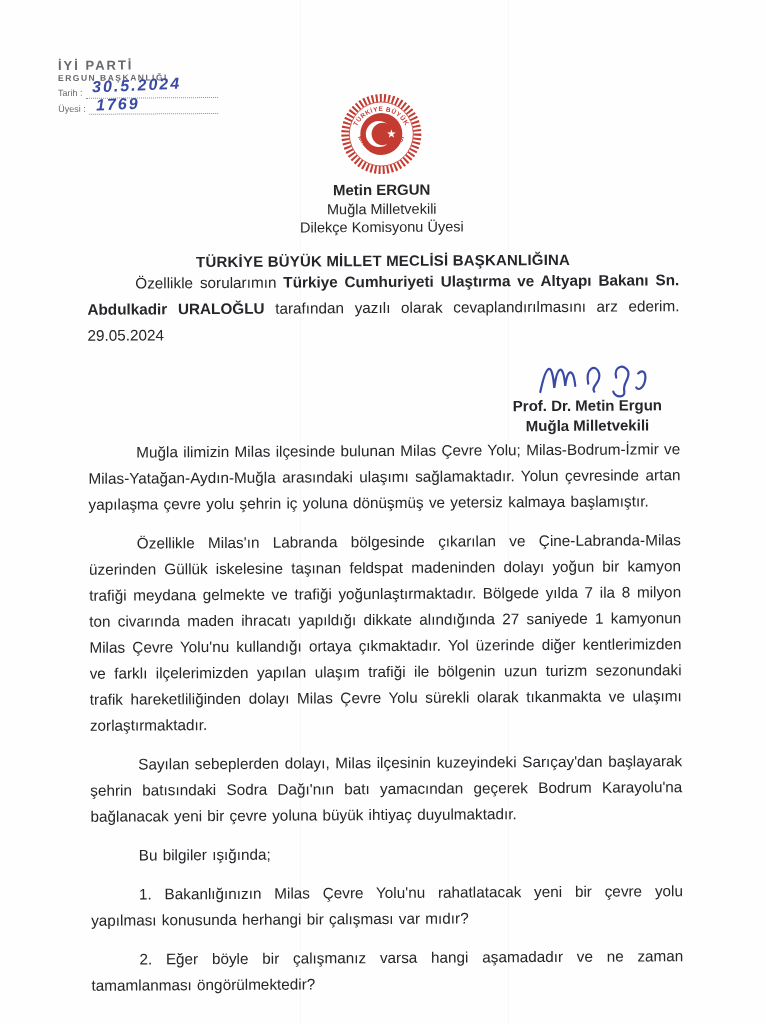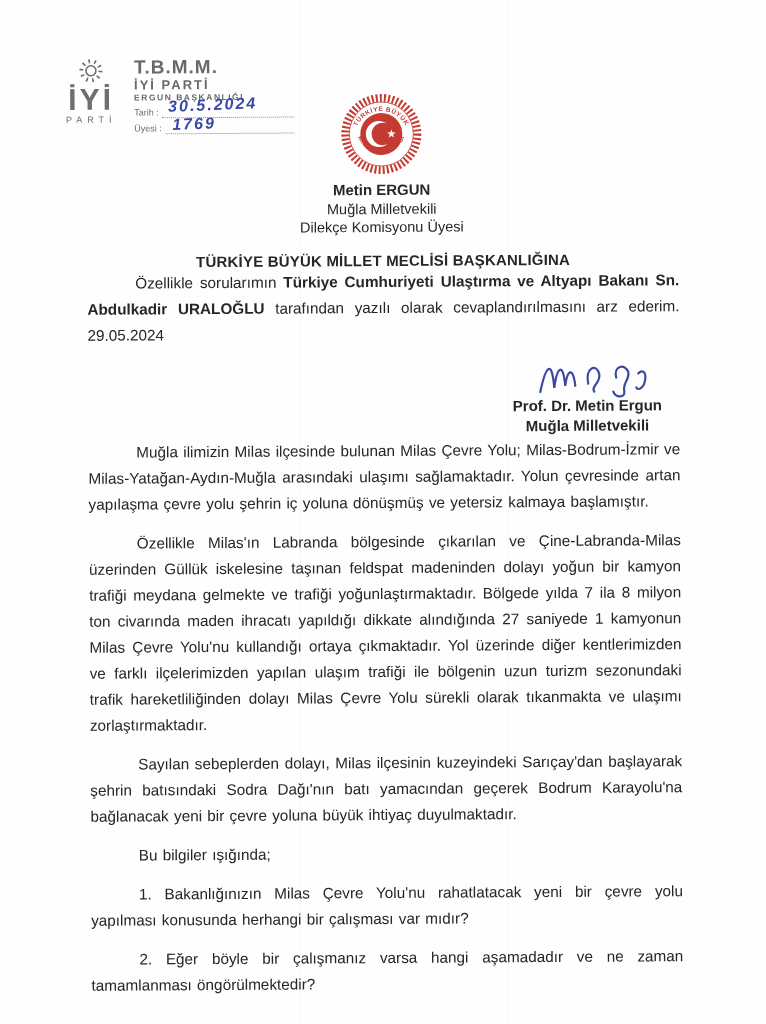--- a/index.html
+++ b/index.html
@@ -73,32 +73,21 @@
 </head>
 <body>
 
 <div class="page">
   <div class="fold f1"></div>
   <div class="fold f2"></div>
 
   <div class="tilt">
 
     <div class="stamp">
-      <div class="stamp-logo">
-        <span class="sun">
-          <svg width="26" height="26" viewBox="0 0 26 26">
-            <circle cx="13" cy="13" r="5" fill="none" stroke="#6b6e72" stroke-width="1.6"></circle>
-            <circle cx="13" cy="13" r="9.5" fill="none" stroke="#6b6e72" stroke-width="4" stroke-dasharray="1.6 4.4"></circle>
-          </svg>
-        </span>
-        <span class="iyi">İYİ</span>
-        <span class="parti">PARTİ</span>
-      </div>
       <div class="stamp-text">
-        <span class="l1">T.B.M.M.</span>
         <span class="l2">İYİ PARTİ</span>
         <span class="l3">ERGUN BAŞKANLIĞI</span>
         <div class="stamp-row">
           <span class="lbl">Tarih :</span>
           <span class="leader"></span>
           <span class="hand date">30.5.2024</span>
         </div>
         <div class="stamp-row">
           <span class="lbl">Üyesi :</span>
           <span class="leader"></span>

